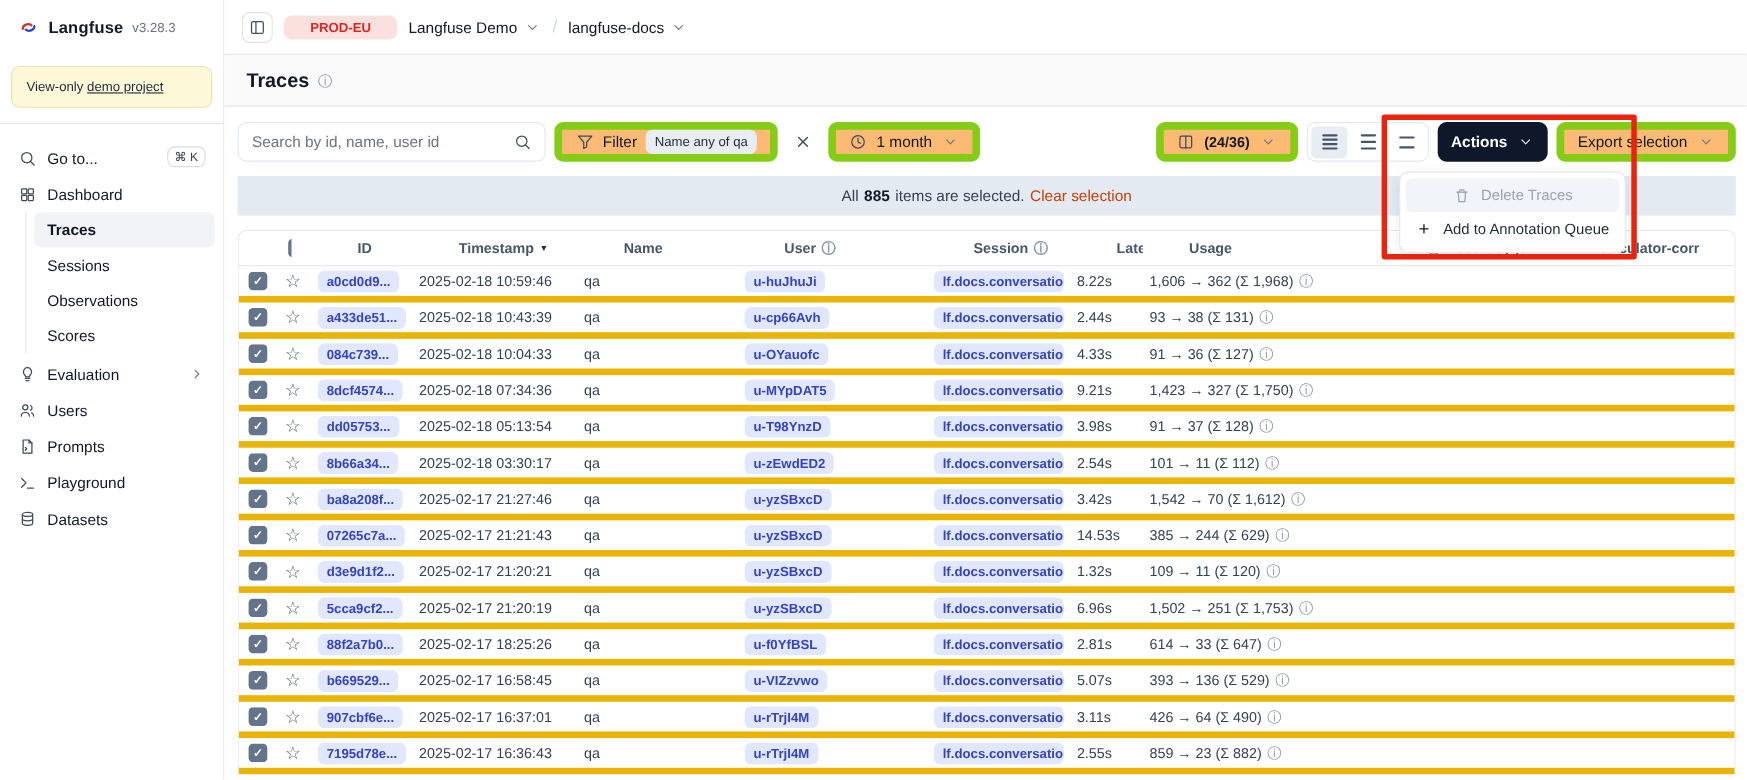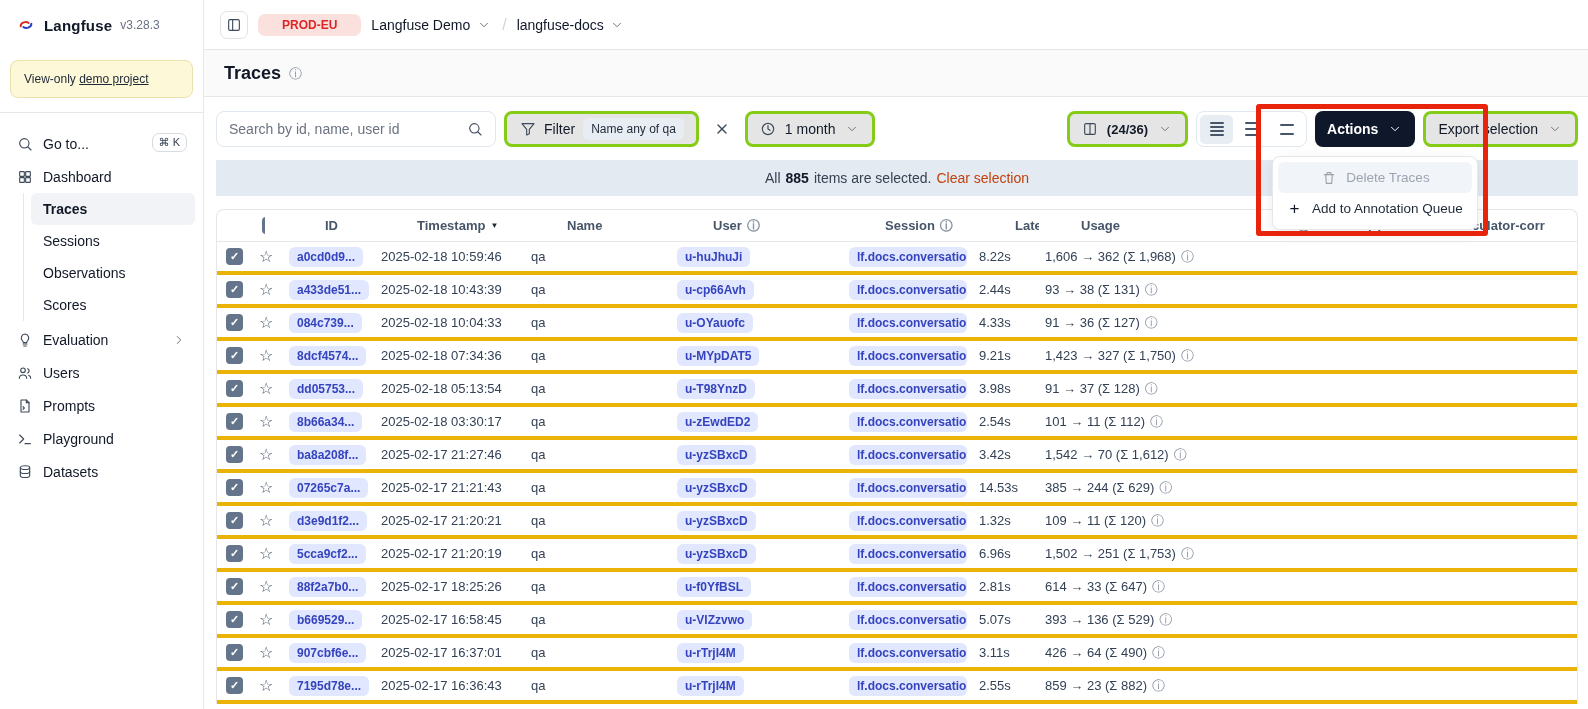--- a/index.html
+++ b/index.html
@@ -39,42 +39,42 @@
   .page-title { font-size:18px; font-weight:700; color:#111827; }
 
   .content { padding:14px 12px 0 12px; }
 
   
   .toolbar { display:flex; justify-content:space-between; align-items:center; margin-bottom:13px; }
   .tgroup { display:flex; gap:8px; align-items:center; }
   .search { width:280px; height:36px; border:1px solid #e2e8f0; border-radius:8px; display:flex; align-items:center; padding:0 12px; gap:8px; background:#fff; }
   .search input { border:none; outline:none; flex:1; font-size:14px; color:#374151; font-family:inherit; background:transparent; }
   .search input::placeholder { color:#6b7280; }
-  .btn { height:36px; border:3px solid #84cc16; border-radius:8px; background:#e5e5e5; display:flex; align-items:center; gap:8px; padding:0 12px; font-size:14px; color:#111827; cursor:pointer; white-space:nowrap; }
+  .btn { height:36px; border:7px solid #84cc16; border-radius:8px; background:#fdba74; display:flex; align-items:center; gap:8px; padding:0 12px; font-size:14px; color:#111827; cursor:pointer; white-space:nowrap; }
   .badge-gray { background:#e8edf3; border-radius:6px; padding:4px 8px; font-size:12px; color:#1f2937; }
   .xbtn { width:30px; height:30px; display:flex; align-items:center; justify-content:center; color:#374151; cursor:pointer; border-radius:6px; }
   .seg-group { height:36px; border:1px solid #e2e8f0; border-radius:8px; display:flex; align-items:center; padding:0 3px; gap:2px; background:#fff; }
   .seg { width:33px; height:29px; display:flex; align-items:center; justify-content:center; border-radius:5px; cursor:pointer; }
   .seg.sel { background:#e8edf3; }
   .bars { display:flex; flex-direction:column; }
   .bars i { display:block; width:14px; height:2px; background:#475569; border-radius:1px; }
   .bars.b3t i + i { margin-top:2px; }
   .bars.b3s i + i { margin-top:4px; }
   .bars.b2s i + i { margin-top:7px; }
   .btn-dark { background:#0f172a; color:#fff; border:none; font-weight:600; }
   .btn-dark .chev svg { stroke:#fff; }
 
   
   .banner { height:36px; background:#e4eaf2; display:flex; align-items:center; justify-content:center; gap:5px; font-size:14px; color:#374151; margin-bottom:13px; }
   .banner b { color:#111827; }
   .banner a { color:#c2410c; font-weight:400; text-decoration:none; }
 
   
   .table { border:1px solid #e5e7eb; border-bottom:none; border-radius:8px 8px 0 0; overflow:hidden; background:#fff; }
-  .trow { display:grid; grid-template-columns:36px 30px 92px 150px 146px 172px 130px 66px 216px 146px 144px 32px; align-items:center; height:33px; border-bottom:4px solid #eab308; }
+  .trow { display:grid; grid-template-columns:36px 30px 92px 150px 146px 172px 130px 66px 216px 146px 144px 32px; align-items:center; height:33px; border-bottom:6px solid #eab308; }
   .trow.thead { height:32px; border-bottom:1px solid #e5e7eb; }
   .thead .cell { color:#475569; font-weight:600;margin-left:36px; }
   .cell { padding:0 6px; font-size:13px; color:#334155; white-space:nowrap; overflow:hidden; display:flex; align-items:center; gap:5px; }
   .badge { background:#e0e7fe; color:#3544bd; font-weight:700; font-size:12px; border-radius:6px; padding:3px 8px; display:inline-block; max-width:100%; overflow:hidden; white-space:nowrap; cursor:pointer; }
   .cb { width:17px; height:17px; border-radius:4px; background:#64748b; color:#fff; display:flex; align-items:center; justify-content:center; margin-left:9px; cursor:pointer; flex:none; }
   .cb::after { content:"✓"; font-size:11px; font-weight:700; }
   .star { color:#475569; font-size:16px; cursor:pointer; }
   .star::before { content:"☆"; }
   .sort { font-size:8px; color:#1f2937; }
   .sort::before { content:"▼"; }

